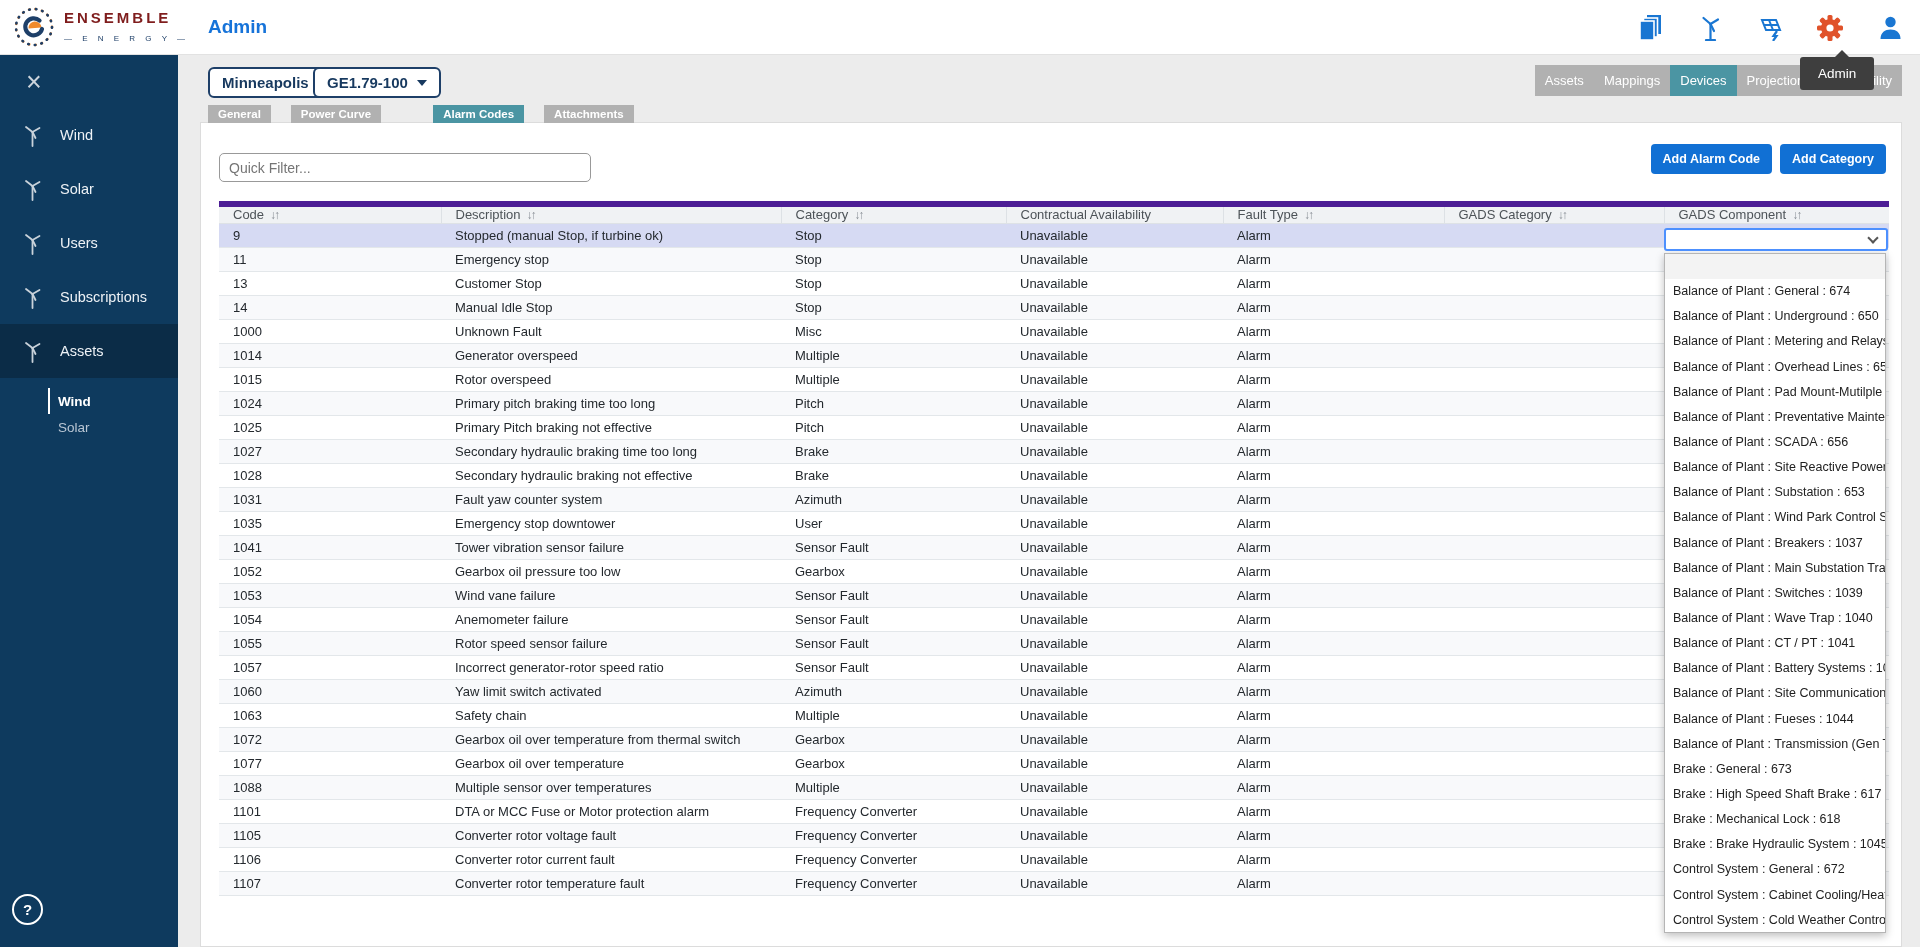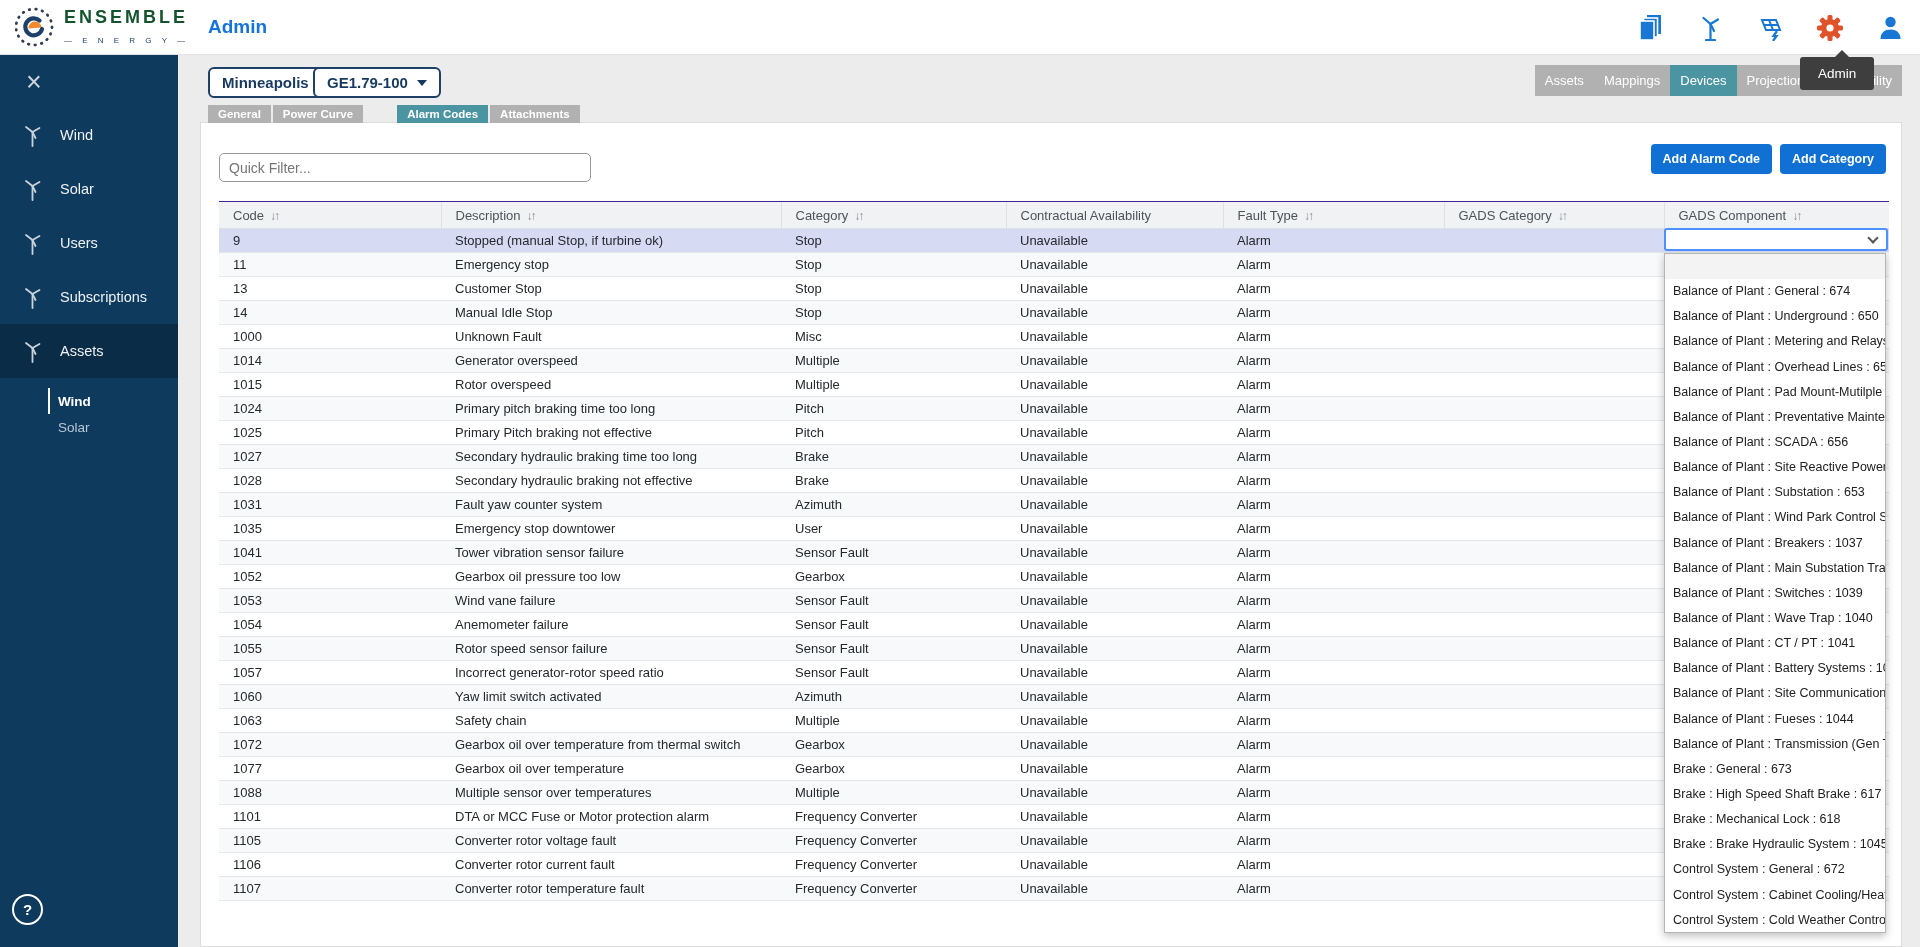--- a/index.html
+++ b/index.html
@@ -8,21 +8,21 @@
     position: relative; overflow: hidden;
     background:#ececec;
     font-family:"Liberation Sans", sans-serif;
     color:#24292e;
   }
   
   .header { position:absolute; top:0; left:0; width:1920px; height:55px; background:#fff;
     border-bottom:1px solid #e2e2e2; display:flex; align-items:center; z-index:30; }
   .brand { display:flex; align-items:center; gap:10px; padding-left:14px; width:192px; }
   .brand-text { display:flex; flex-direction:column; line-height:1.1; }
-  .brand-name { font-size:18px; font-weight:bold; letter-spacing:3px; color:#14532d; }
+  .brand-name { font-size:15px; font-weight:bold; letter-spacing:3px; color:#7f1d1d; }
   .brand-sub  { font-size:8px; letter-spacing:4px; color:#1e3f68; margin-top:9px; }
   .page-title { margin-left:16px; color:#1673d9; font-size:19px; font-weight:bold; }
   .header-icons { position:absolute; right:16px; top:0; height:55px; display:flex; align-items:center; gap:32px; }
   .hicon { width:28px; height:28px; display:flex; align-items:center; justify-content:center; cursor:pointer; }
 
   
   .tooltip { position:absolute; top:57px; left:1800px; z-index:60; background:#3e3e3e; color:#fff;
     font-size:13.5px; padding:9px 18px; border-radius:3px; }
   .tooltip::before { content:""; position:absolute; top:-7px; left:34px; border-left:8px solid transparent;
     border-right:8px solid transparent; border-bottom:8px solid #3e3e3e; }
@@ -50,37 +50,37 @@
     display:flex; align-items:center; gap:9px; padding:0 12px; cursor:pointer; }
   .site-select { left:30px; }
   .model-select { left:135px; }
   .caret-down { width:0; height:0; border-left:5px solid transparent; border-right:5px solid transparent;
     border-top:6px solid #17395f; }
 
   .right-tabs { position:absolute; top:10px; right:18px; display:flex; z-index:25; }
   .rtab { background:#b1b1b1; color:#fff; font-size:13px; padding:8px 10px; cursor:pointer; white-space:nowrap; }
   .rtab.selected { background:#4b95a3; }
 
-  .device-tabs { position:absolute; left:30px; top:50px; display:flex; gap:2px; z-index:5;border-radius:9px; }
+  .device-tabs { position:absolute; left:30px; top:50px; display:flex; gap:20px; z-index:5;border-radius:9px; }
   .dtab { background:#b1b1b1; color:#fff; font-size:11.5px; font-weight:bold; padding:3px 10px; cursor:pointer; }
   .dtab.selected { background:#4b95a3;margin-left:32px; }
 
   .card { position:absolute; left:22px; top:67px; width:1702px; height:825px; background:#fff;
     border:1px solid #dcdcdc; }
   .quick-filter { position:absolute; left:18px; top:30px; width:372px; height:29px; border:1px solid #999;
     border-radius:5px; padding:0 9px; font-size:14px; color:#333; font-family:"Liberation Sans",sans-serif; }
   .actions { position:absolute; top:21px; right:15px; display:flex; gap:8px;margin-left:44px; }
   .actions button { background:#1170d4; color:#fff; border:none; border-radius:4px; font-size:12.5px;
     font-weight:bold; padding:0 12px; height:30px; cursor:pointer; font-family:"Liberation Sans",sans-serif; }
 
   
   .alarm-table { position:absolute; left:18px; top:78px; width:1670px; border-collapse:collapse;
     table-layout:fixed; font-size:13px; color:#24292e; }
-  .alarm-table thead th { background:#f0f2f4; border-top:1px solid #4c1d95; border-bottom:1px solid #dee2e6;
-    height:27px; text-align:left; padding:0 0 0 14px; color:#4d5358; font-weight:normal; font-size:13px;
+  .alarm-table thead th { background:#f0f2f4; border-top:6px solid #4c1d95; border-bottom:1px solid #dee2e6;
+    height:19px; text-align:left; padding:0 0 0 14px; color:#4d5358; font-weight:normal; font-size:13px;
     white-space:nowrap; overflow:hidden; cursor:pointer; }
   .alarm-table thead th + th { border-left:1px solid #dde1e5; }
   .sort { color:#8a9097; margin-left:6px; font-size:12px; letter-spacing:-2px; }
   .alarm-table tbody td { height:24px; padding:0 0 0 14px; border-bottom:1px solid #e3e7ea;
     white-space:nowrap; overflow:hidden; }
   .alarm-table tbody tr:nth-child(even) { background:#f8f9fb; }
   .alarm-table tbody tr.selected { background:#d6daf3; }
 
   
   .gads-select { position:absolute; left:1664px; top:228px; width:224px; height:23px; background:#fff;

